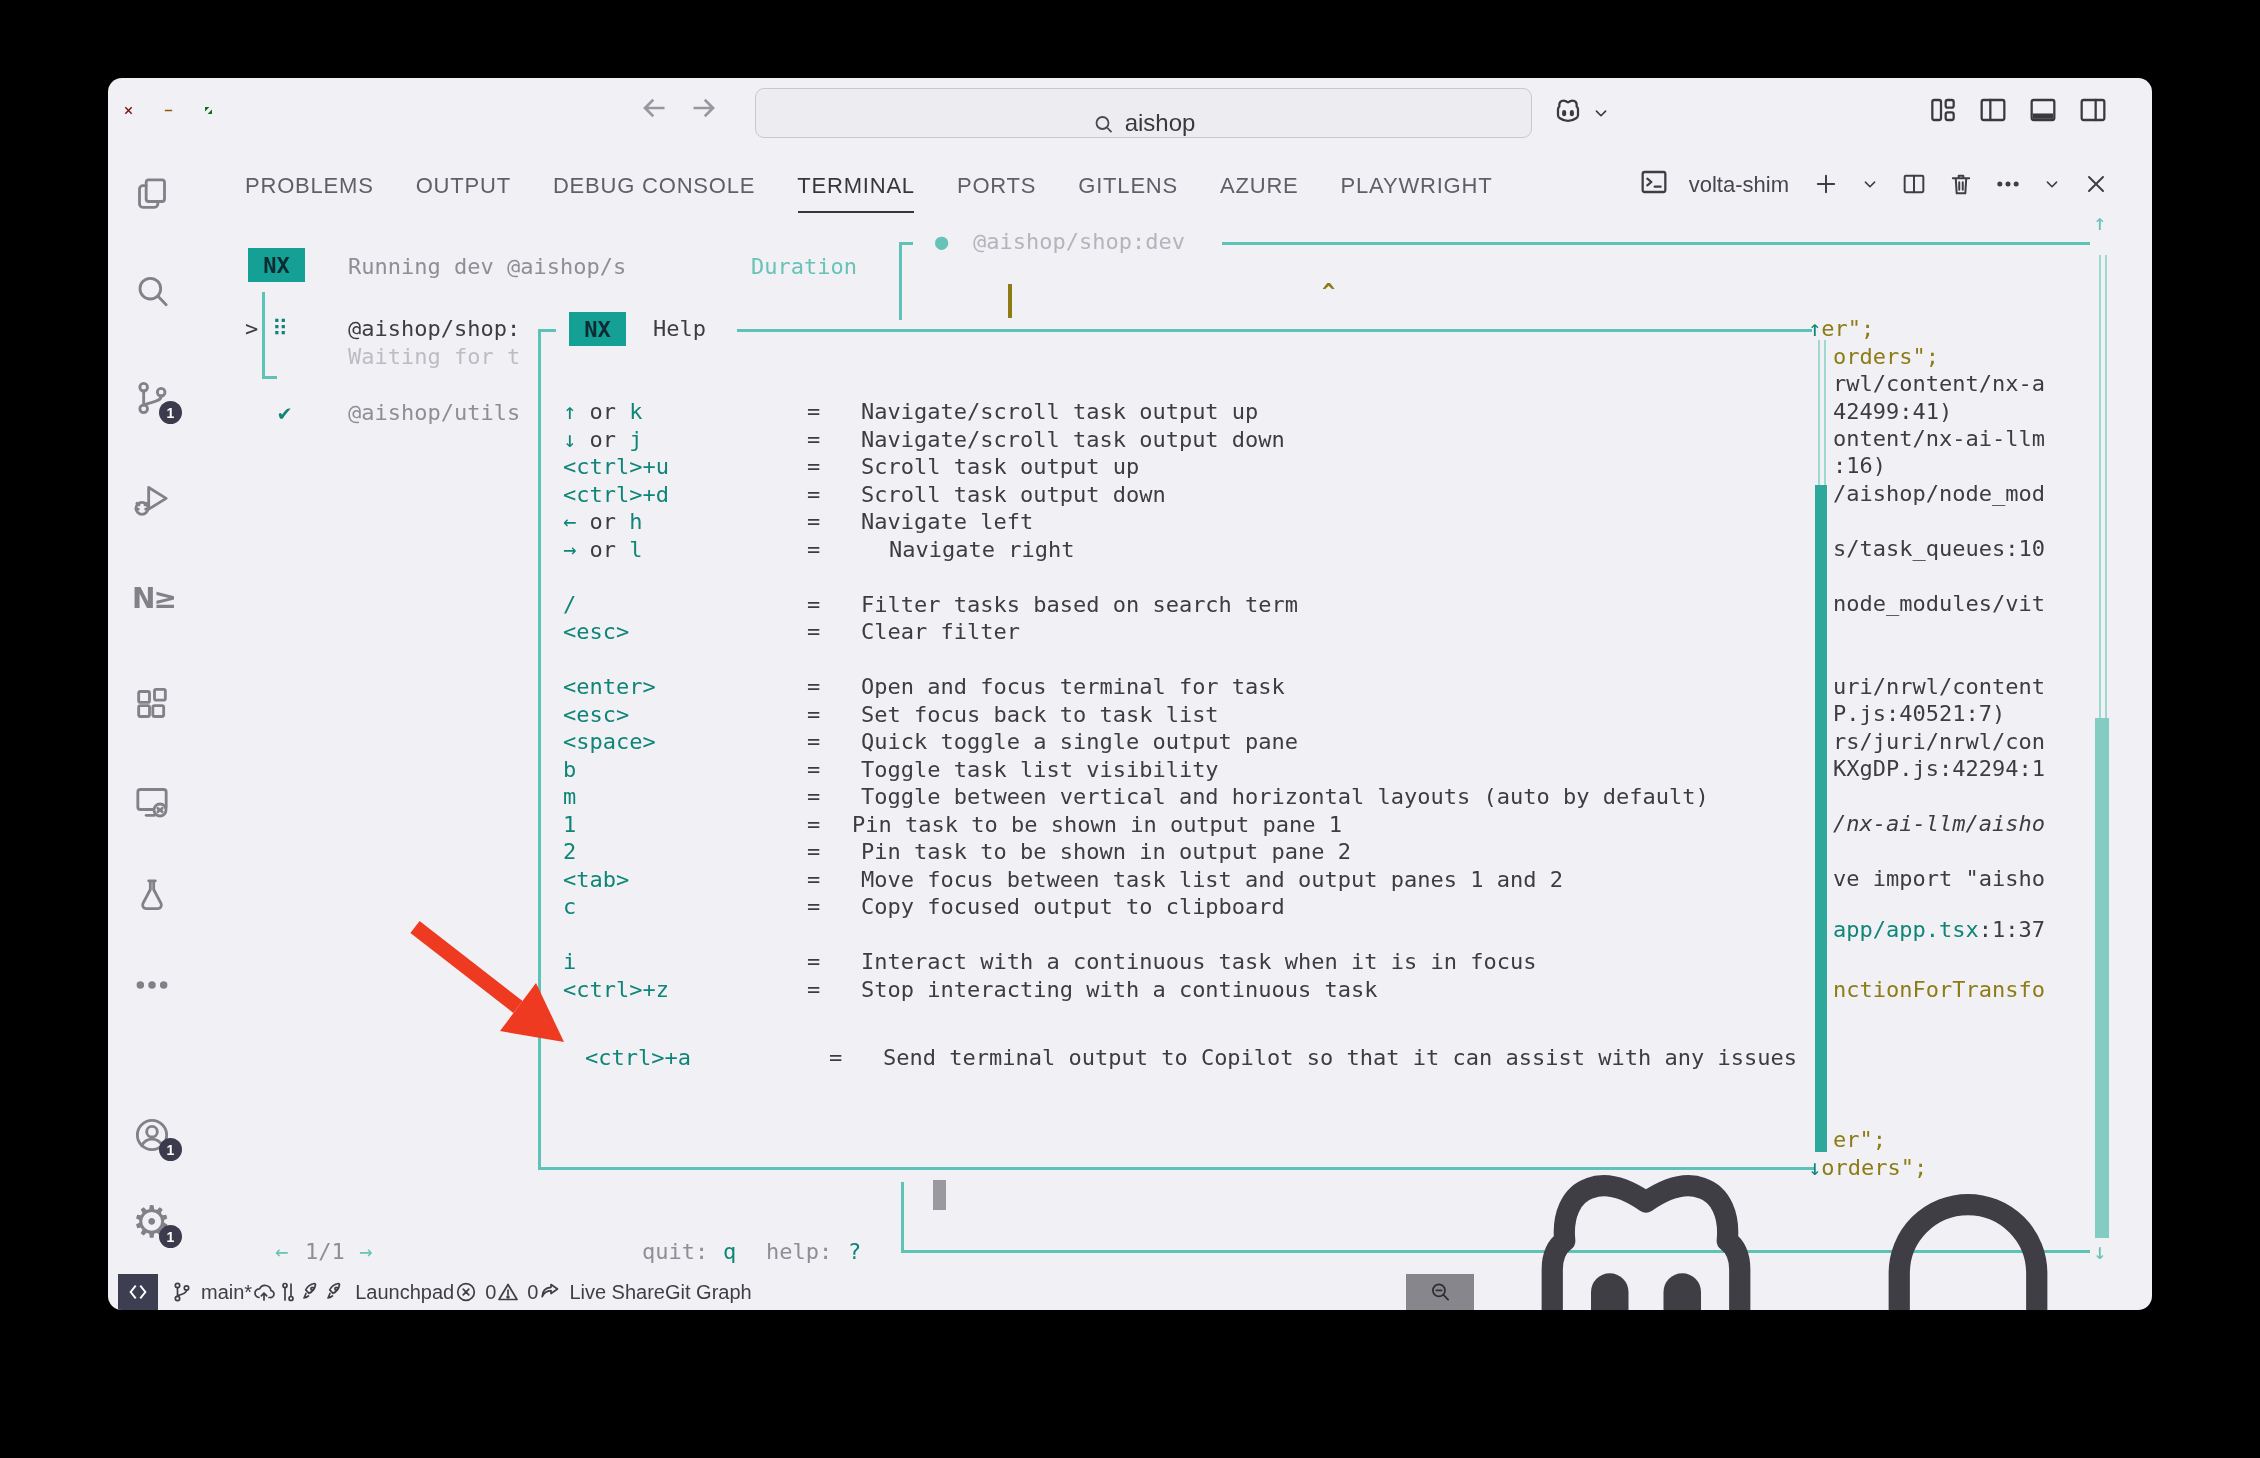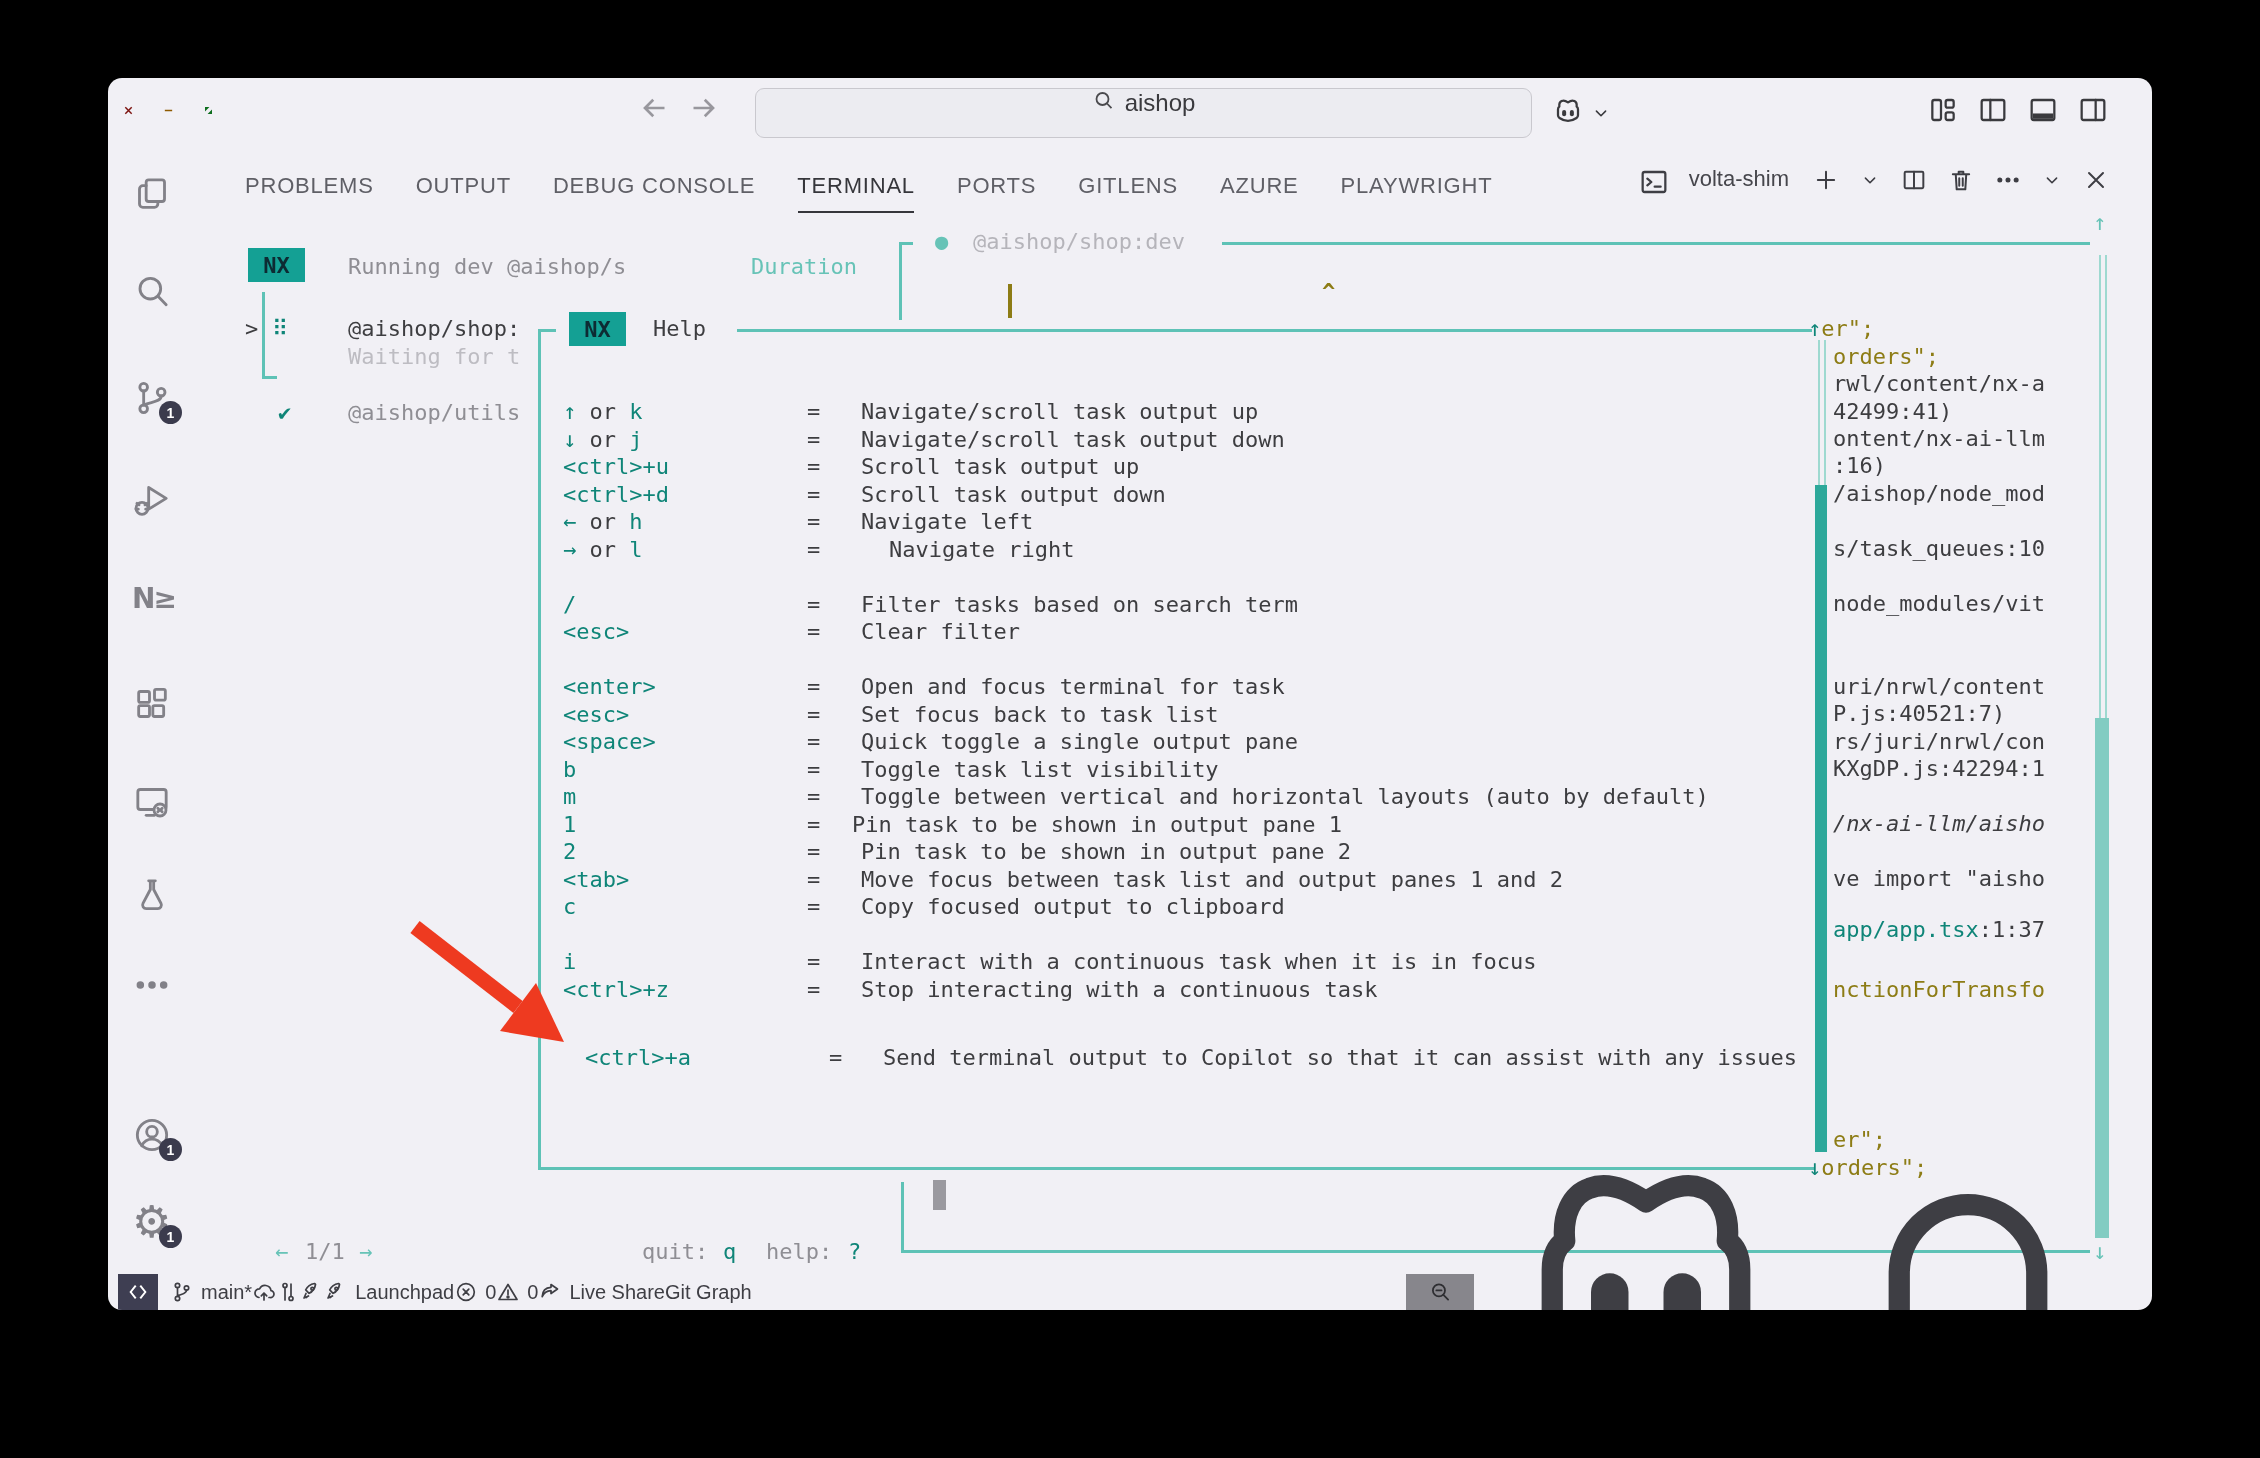--- a/index.html
+++ b/index.html
@@ -7,30 +7,30 @@
        font-family:"Liberation Sans",sans-serif;-webkit-font-smoothing:antialiased}
   .abs{position:absolute}
   #window{position:absolute;left:108px;top:78px;width:2044px;height:1232px;background:#f1f0f5;
           border-radius:14px;box-shadow:0 25px 70px rgba(0,0,0,.55);overflow:hidden}
   
   .tl{position:absolute;top:21px;width:22px;height:22px;border-radius:50%;display:flex;align-items:center;justify-content:center}
   .tl svg{width:11px;height:11px;display:block}
   .navarrow{position:absolute;top:12px;width:36px;height:36px;color:#98979d}
   .navarrow svg{width:100%;height:100%}
   #searchbar{position:absolute;left:647px;top:10px;width:775px;height:48px;background:#ececf1;
-             border:1.5px solid #c9c8ce;border-radius:9px;display:flex;align-items:flex-start;justify-content:center;
+             border:1.5px solid #c9c8ce;border-radius:9px;display:flex;align-items:flex-end;justify-content:center;
              gap:9px;color:#3a3a3e;font-size:24px}
   #searchbar .ic{width:24px;height:24px;color:#4a4a4e}
   .titlebar-ic{position:absolute;color:#3a3a3e}
   
   #panel-tabs{position:absolute;left:137px;top:95px;display:flex;gap:42px}
   .tab{position:relative;font-size:22px;letter-spacing:.8px;color:#5f5f66;padding-bottom:14px;cursor:default}
   .tab.active{color:#36363b}
   .tab.active::after{content:"";position:absolute;left:1px;right:1px;bottom:0;height:2.5px;background:#36363b}
-  #term-controls{position:absolute;right:42px;top:88px;display:flex;align-items:flex-start;gap:19px;color:#3e3e44}
+  #term-controls{position:absolute;right:42px;top:88px;display:flex;align-items:flex-end;gap:19px;color:#3e3e44}
   #term-controls .ic{width:30px;height:30px;color:#3e3e44}
   #shell-name{font-size:22px;color:#46464c;margin-right:4px}
   
   .act-item{position:absolute;left:0;width:88px;height:56px;display:flex;align-items:center;justify-content:center;color:#828188}
   .act-item .ic{width:40px;height:40px}
   .act-badge{position:absolute;right:14px;bottom:2px;min-width:23px;height:23px;border-radius:12px;background:#3b3b4d;
              color:#fff;font-size:14px;font-weight:bold;display:flex;align-items:center;justify-content:center}
   .txt-ic{font-family:"DejaVu Sans",sans-serif}
   
   .mono{font-family:"DejaVu Sans Mono",monospace;font-size:22px;line-height:27px;white-space:pre}

